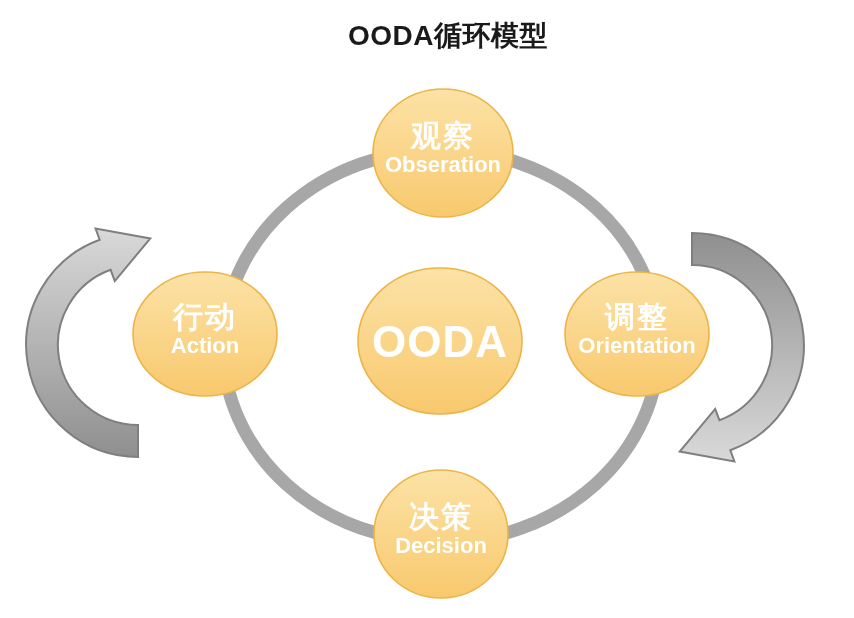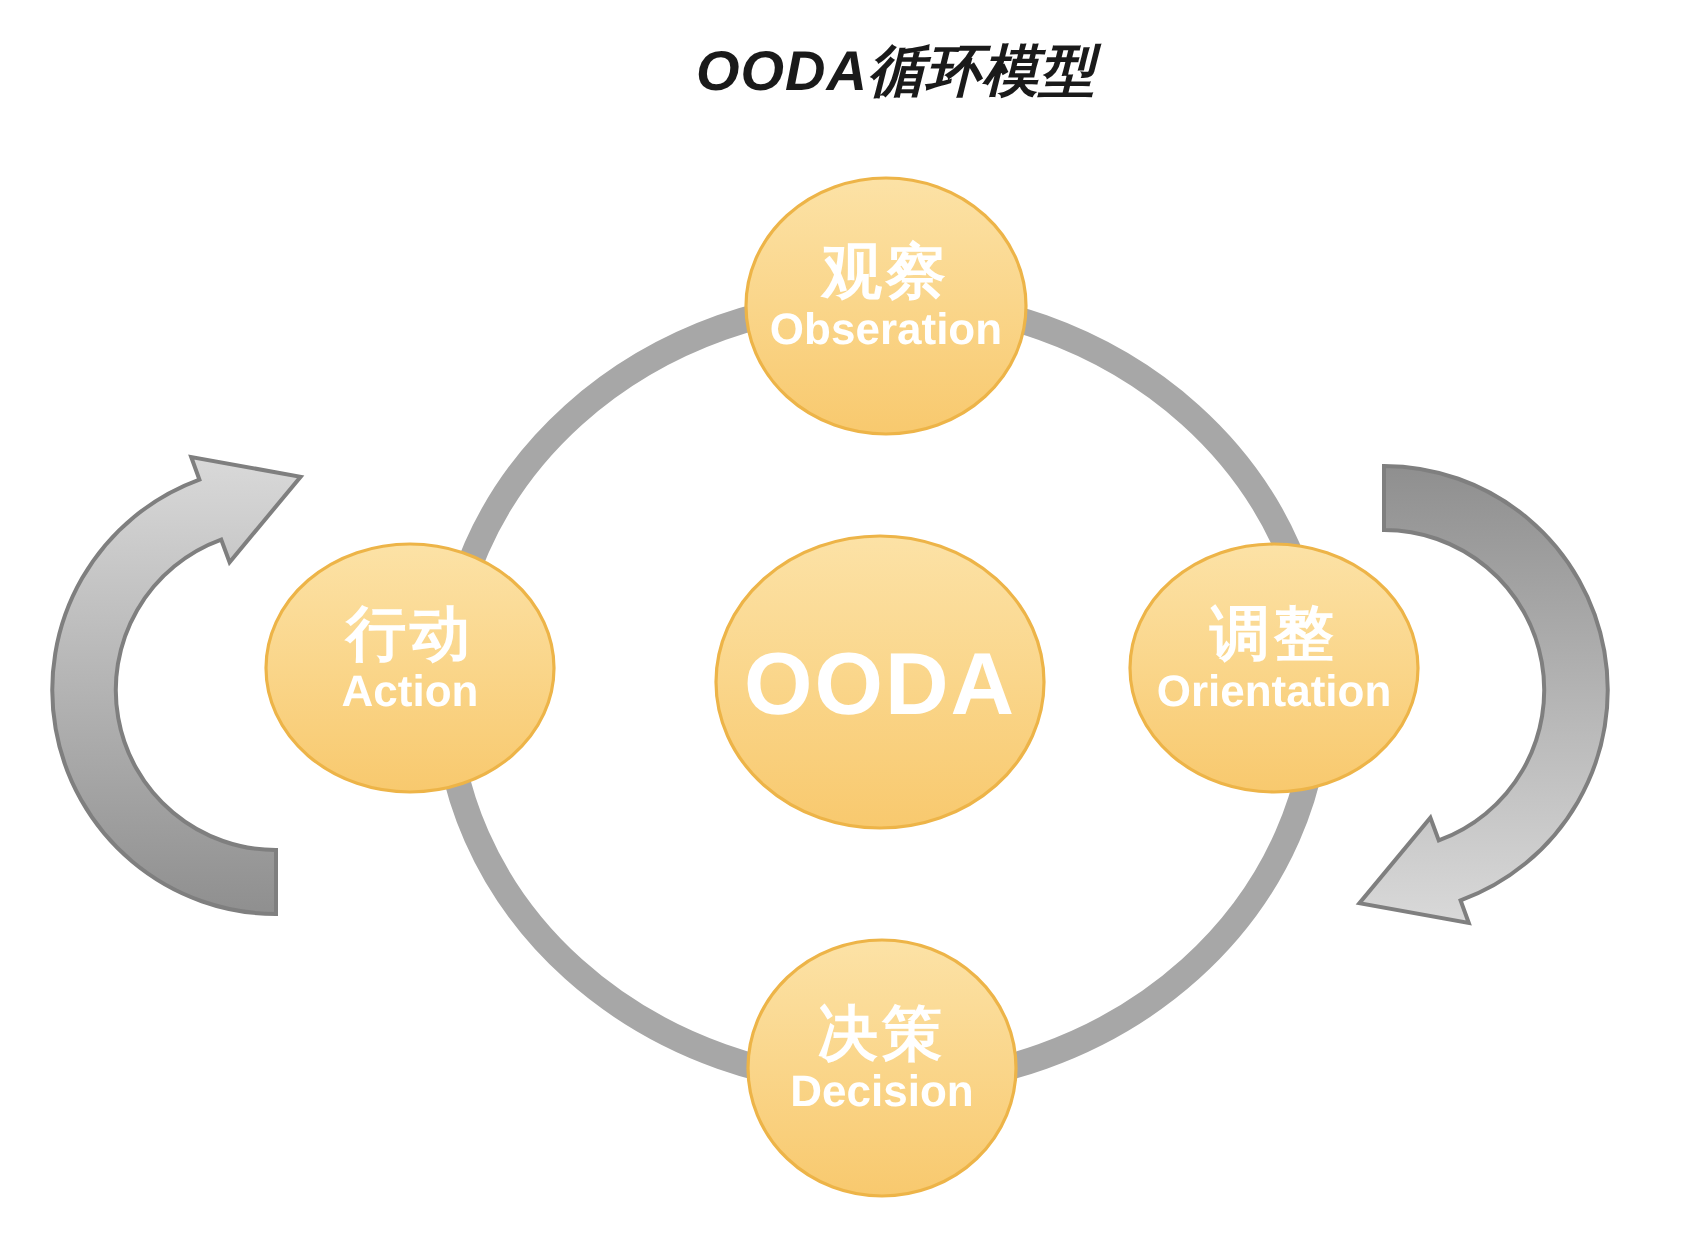--- a/index.html
+++ b/index.html
@@ -20,21 +20,20 @@
   .title {
     position: absolute;
     top: 17px;
     left: 448px;
     transform: translateX(-50%);
     font-size: 28px;
     font-weight: bold;
     color: #1a1a1a;
     letter-spacing: 0.5px;
     white-space: nowrap;
-    font-style: italic;
   }
   svg.diagram {
     position: absolute;
     top: 0;
     left: 0;
   }
   svg.diagram text {
     font-family: "Liberation Sans", sans-serif;
     font-weight: bold;
     fill: #ffffff;

